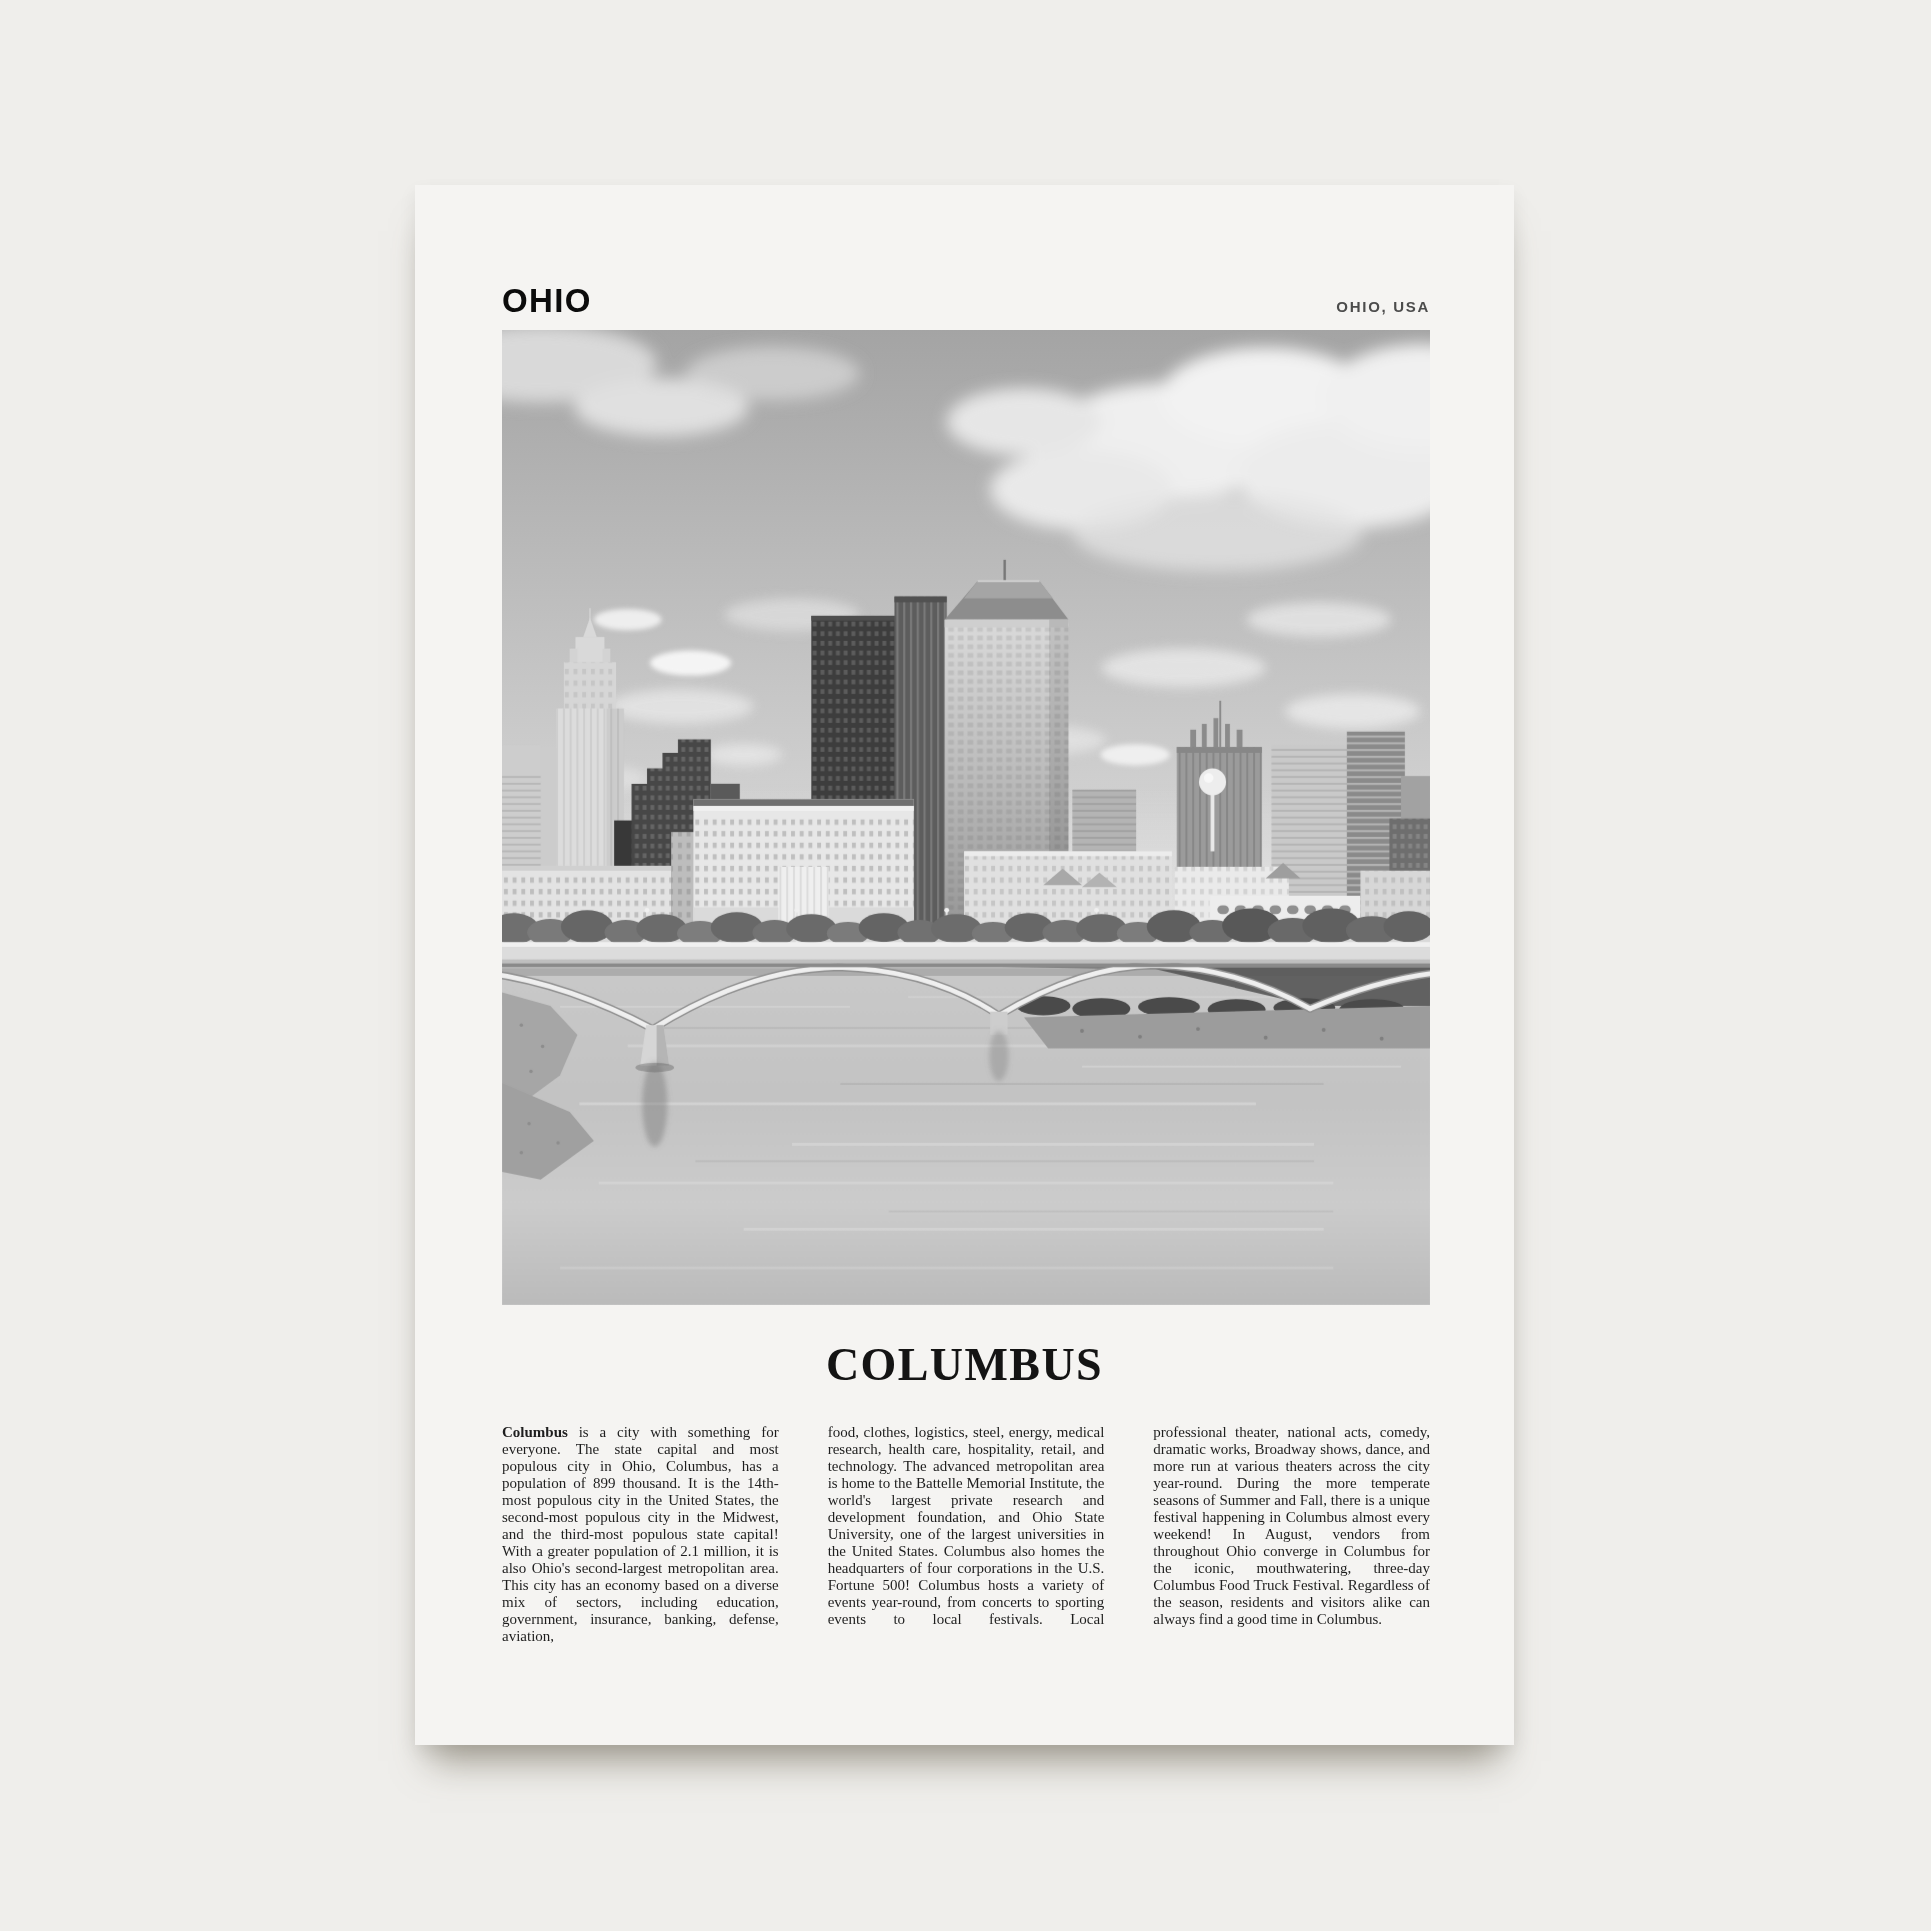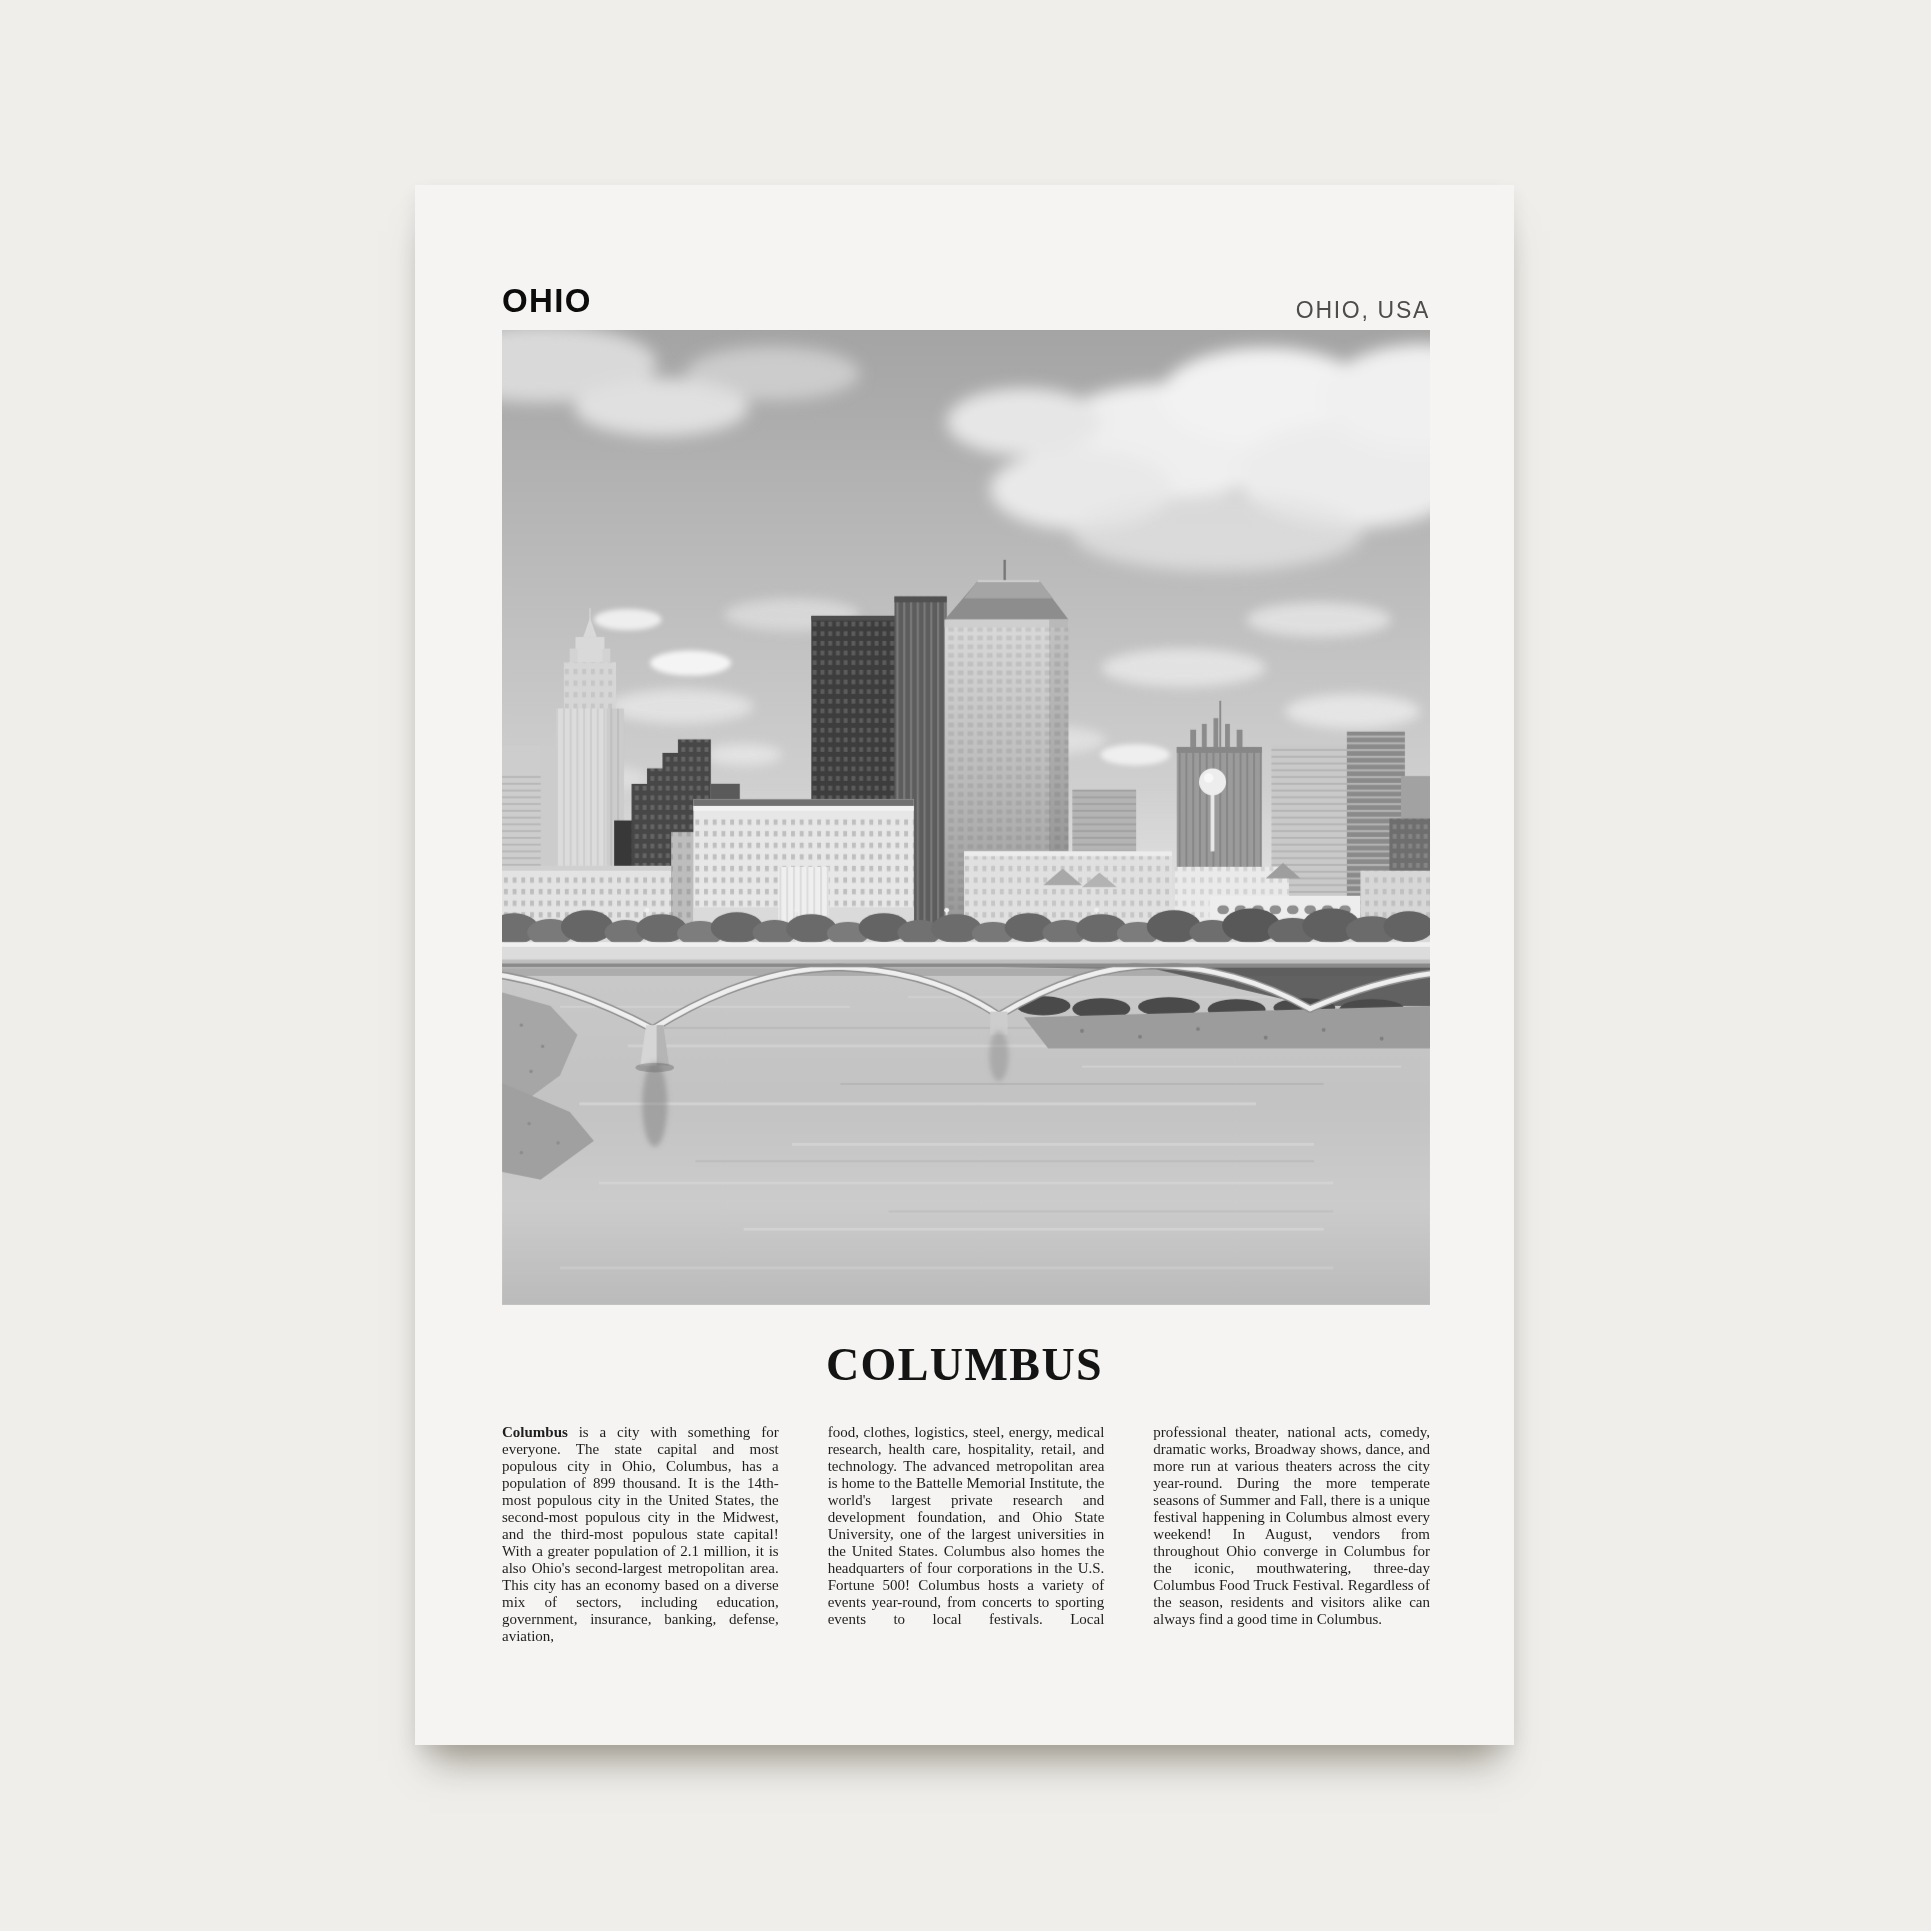--- a/index.html
+++ b/index.html
@@ -16,21 +16,21 @@
     position:absolute;left:415px;top:185px;width:1099px;height:1560px;
     background:var(--paper);
     box-shadow:0 31px 35px -15.4px rgba(100,92,74,.55), 0 7.7px 17.4px rgba(0,0,0,.07);
   }
   .brand{
     position:absolute;left:87px;top:99px;
     font-weight:700;font-size:33px;line-height:1;letter-spacing:1.4px;color:#0c0c0c;
   }
   .location{
     position:absolute;right:84px;top:114px;
-    font-weight:400;font-size:23px;line-height:1;letter-spacing:1.7px;color:var(--muted);
+    font-weight:700;font-size:15px;line-height:1;letter-spacing:1.7px;color:var(--muted);
   }
   .photo{
     position:absolute;left:87px;top:145px;width:928px;height:975px;display:block;
   }
   .title{
     position:absolute;left:0;top:1155px;width:100%;text-align:center;
     font-family:"Liberation Serif", serif;font-weight:700;
     font-size:46px;line-height:1.1;letter-spacing:1.4px;color:var(--ink);
   }
   .body-cols{

